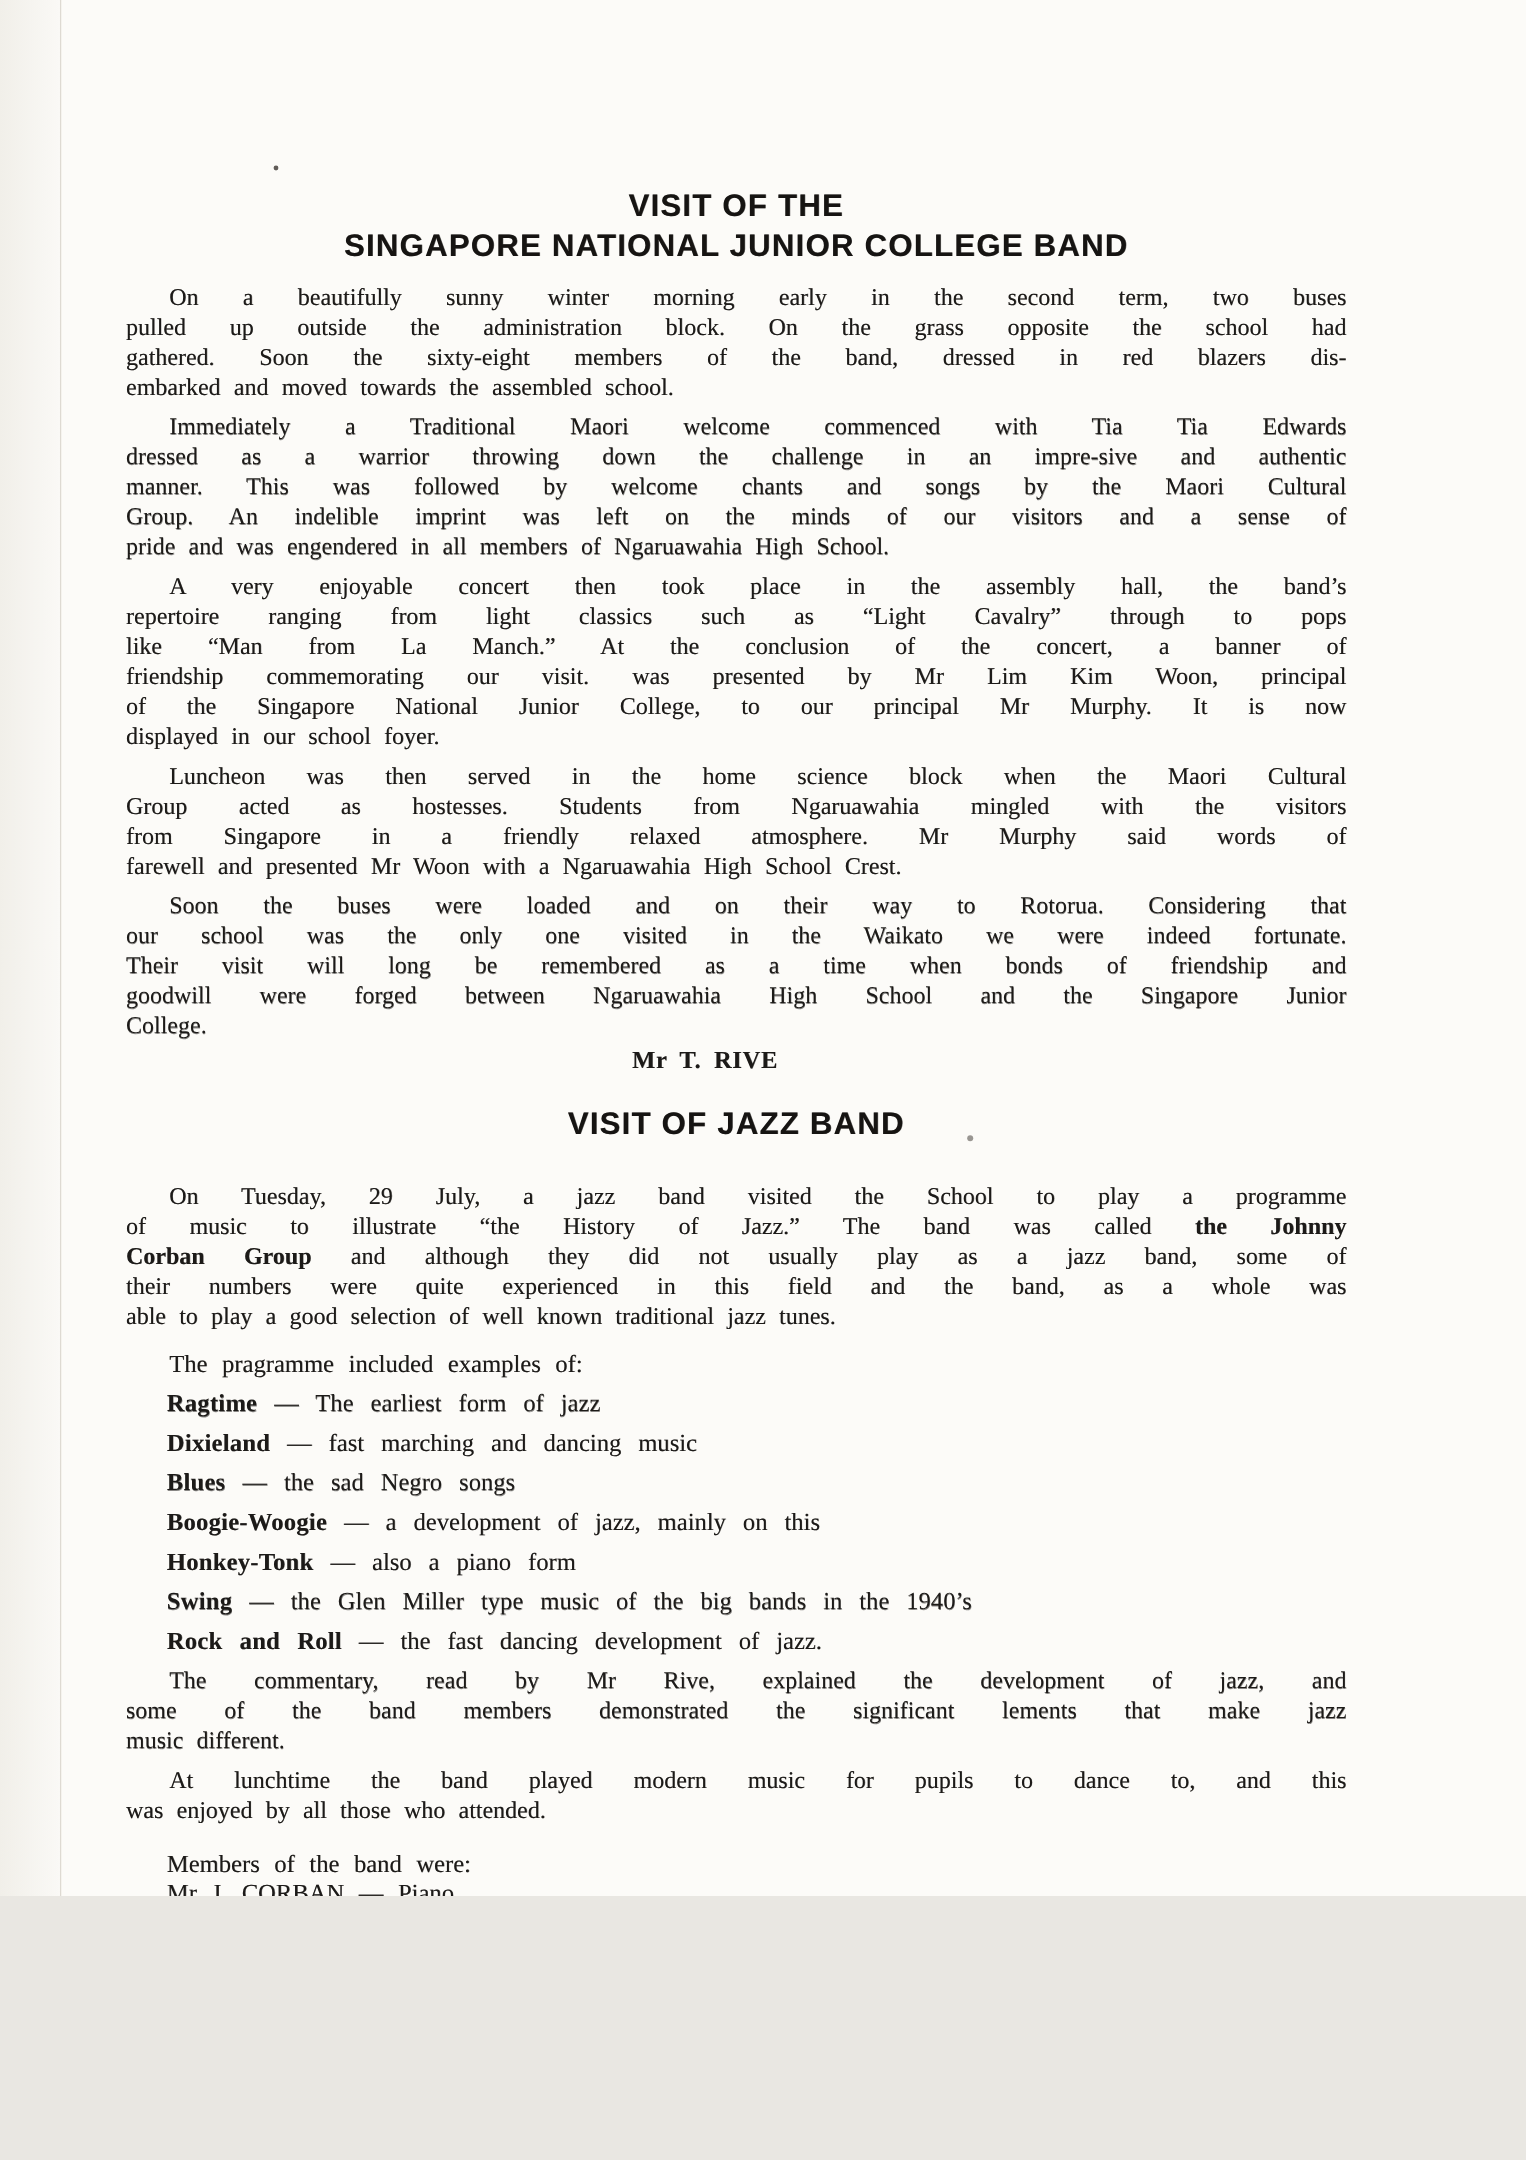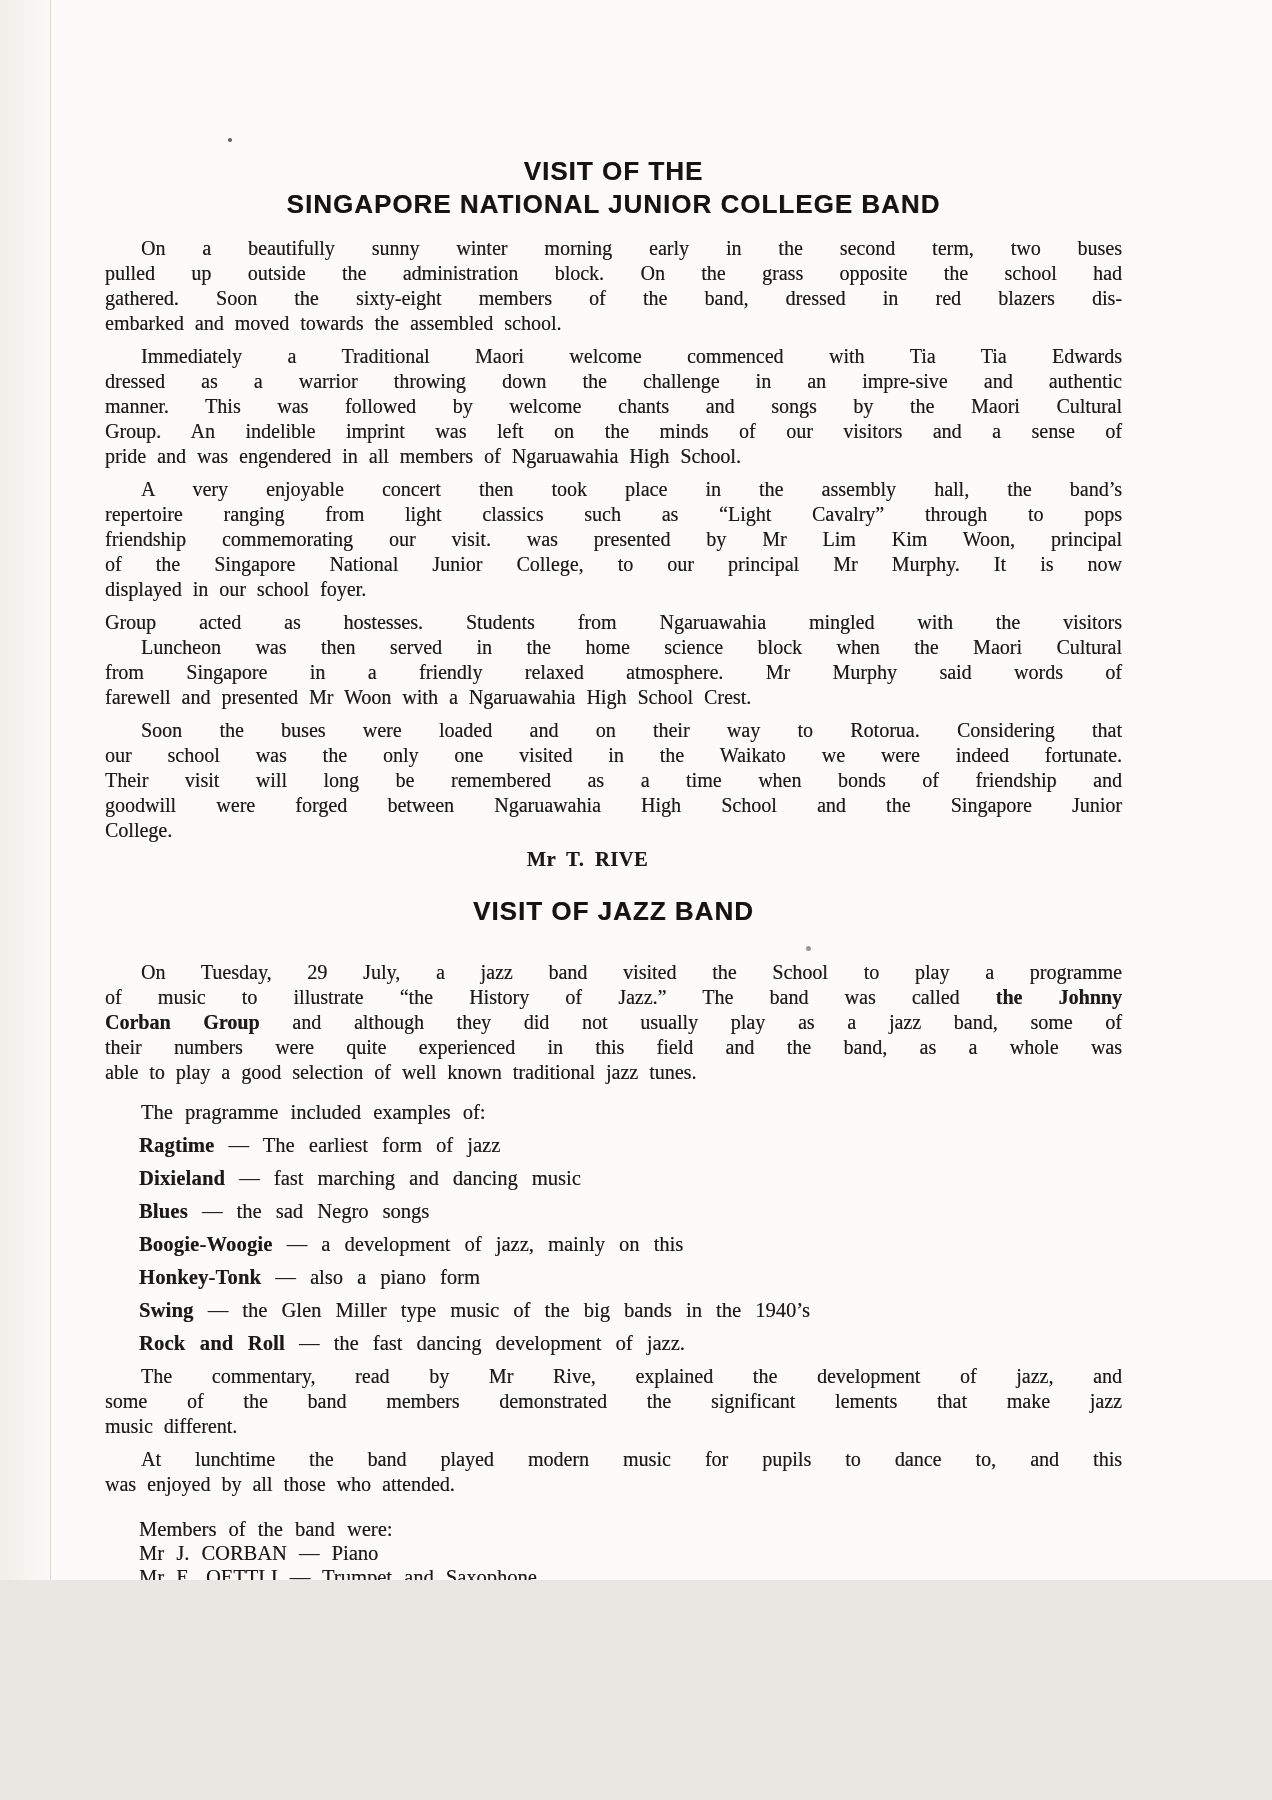--- a/index.html
+++ b/index.html
@@ -84,28 +84,29 @@
       <div class="ln ind">Immediately a Traditional Maori welcome commenced with Tia Tia Edwards</div>
       <div class="ln">dressed as a warrior throwing down the challenge in an impre-sive and authentic</div>
       <div class="ln">manner.  This was followed by welcome chants and songs by the Maori Cultural</div>
       <div class="ln">Group.  An indelible imprint was left on the minds of our visitors and a sense of</div>
       <div class="ln last">pride and was engendered in all members of Ngaruawahia High School.</div>
     </div>
 
     <div class="p">
       <div class="ln ind">A very enjoyable concert then took place in the assembly hall, the band’s</div>
       <div class="ln">repertoire ranging from light classics such as “Light Cavalry” through to pops</div>
+      <div class="ln">like “Man from La Manch.”  At the conclusion of the concert, a banner of</div>
       <div class="ln">friendship commemorating our visit. was presented by Mr Lim Kim Woon, principal</div>
       <div class="ln">of the Singapore National Junior College, to our principal Mr Murphy.  It is now</div>
       <div class="ln last">displayed in our school foyer.</div>
     </div>
 
     <div class="p">
+      <div class="ln ind">Luncheon was then served in the home science block when the Maori Cultural</div>
       <div class="ln">Group acted as hostesses.  Students from Ngaruawahia mingled with the visitors</div>
-      <div class="ln ind">Luncheon was then served in the home science block when the Maori Cultural</div>
       <div class="ln">from Singapore in a friendly relaxed atmosphere.  Mr Murphy said words of</div>
       <div class="ln last">farewell and presented Mr Woon with a Ngaruawahia High School Crest.</div>
     </div>
 
     <div class="p">
       <div class="ln ind">Soon the buses were loaded and on their way to Rotorua.  Considering that</div>
       <div class="ln">our school was the only one visited in the Waikato we were indeed fortunate.</div>
       <div class="ln">Their visit will long be remembered as a time when bonds of friendship and</div>
       <div class="ln">goodwill were forged between Ngaruawahia High School and the Singapore Junior</div>
       <div class="ln last">College.</div>

